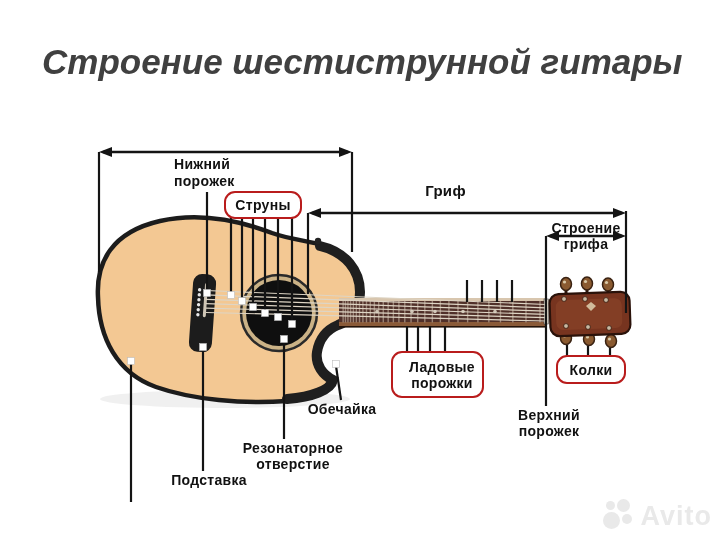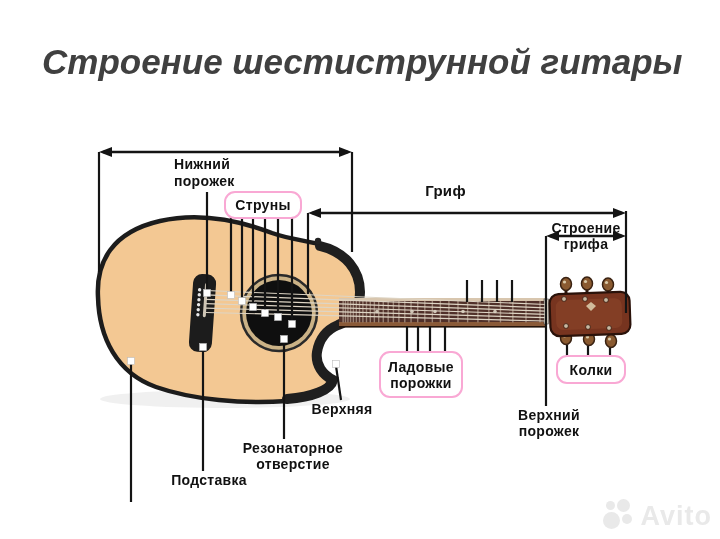--- a/index.html
+++ b/index.html
@@ -12,21 +12,21 @@
     font-size:35px;font-weight:bold;font-style:italic;
     letter-spacing:0px;white-space:nowrap;
   }
   .lbl{
     position:absolute;color:#111;font-weight:bold;font-size:14px;
     line-height:16px;white-space:pre-line;letter-spacing:.3px;
   }
   .c{text-align:center;}
   .callout{
     position:absolute;display:flex;align-items:center;justify-content:center;
-    background:#fff;border:2px solid #f9a8d4;border-radius:11px;
+    background:#fff;border:2px solid #b91c1c;border-radius:11px;
     color:#111;font-weight:bold;font-size:14px;line-height:16px;
     text-align:center;white-space:pre-line;letter-spacing:.3px;
   }
   #gsvg{position:absolute;left:0;top:0;}
   #watermark{
     position:absolute;right:8px;bottom:6px;display:flex;align-items:center;
     color:#e9e9e9;font-weight:bold;font-size:27px;letter-spacing:1px;
     user-select:none;
   }
   #wm-dots{position:relative;width:34px;height:34px;margin-right:4px;}
@@ -228,27 +228,27 @@
       </g>
   </svg>
 
   <div class="lbl" style="left:174px;top:156px;line-height:17px;">Нижний
 порожек</div>
   <div class="lbl c" style="left:398px;top:183px;width:95px;font-size:15px;">Гриф</div>
   <div class="lbl c" style="left:544px;top:220px;width:84px;">Строение
 грифа</div>
   <div class="lbl c" style="left:508px;top:407px;width:82px;">Верхний
 порожек</div>
-  <div class="lbl c" style="left:302px;top:401px;width:80px;">Верхняя</div>
+  <div class="lbl c" style="left:302px;top:401px;width:80px;">Обечайка</div>
   <div class="lbl c" style="left:237px;top:440px;width:112px;">Резонаторное
 отверстие</div>
   <div class="lbl c" style="left:168px;top:472px;width:82px;">Подставка</div>
 
   <div class="callout" style="left:224px;top:191px;width:74px;height:24px;">Струны</div>
-  <div class="callout" style="left:379px;top:351px;width:80px;height:43px;">Ладовые
+  <div class="callout" style="left:391px;top:351px;width:80px;height:43px;padding-left:9px;">Ладовые
 порожки</div>
   <div class="callout" style="left:556px;top:355px;width:66px;height:25px;">Колки</div>
 
   <div id="watermark">
     <span id="wm-dots">
       <i style="left:3px;top:2px;width:9px;height:9px;"></i>
       <i style="left:14px;top:0;width:13px;height:13px;"></i>
       <i style="left:0;top:13px;width:17px;height:17px;"></i>
       <i style="left:19px;top:15px;width:10px;height:10px;"></i>
     </span>

